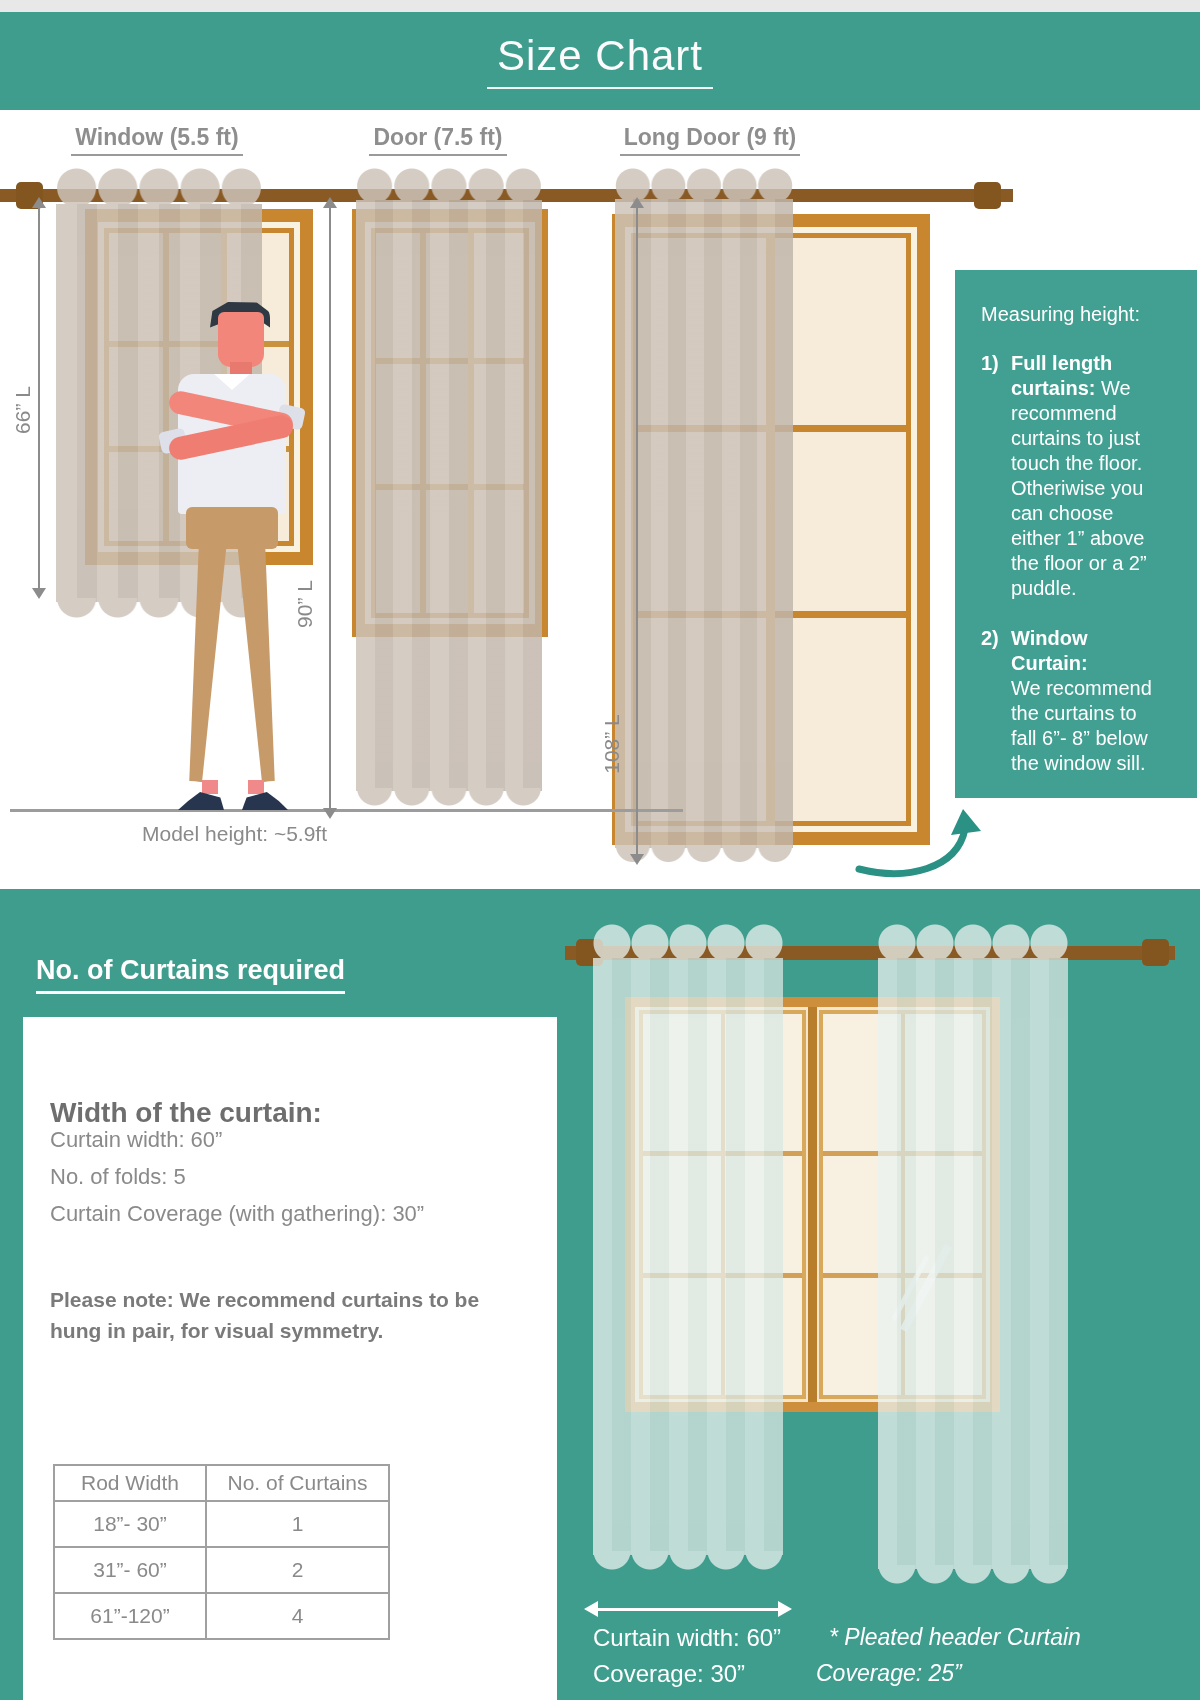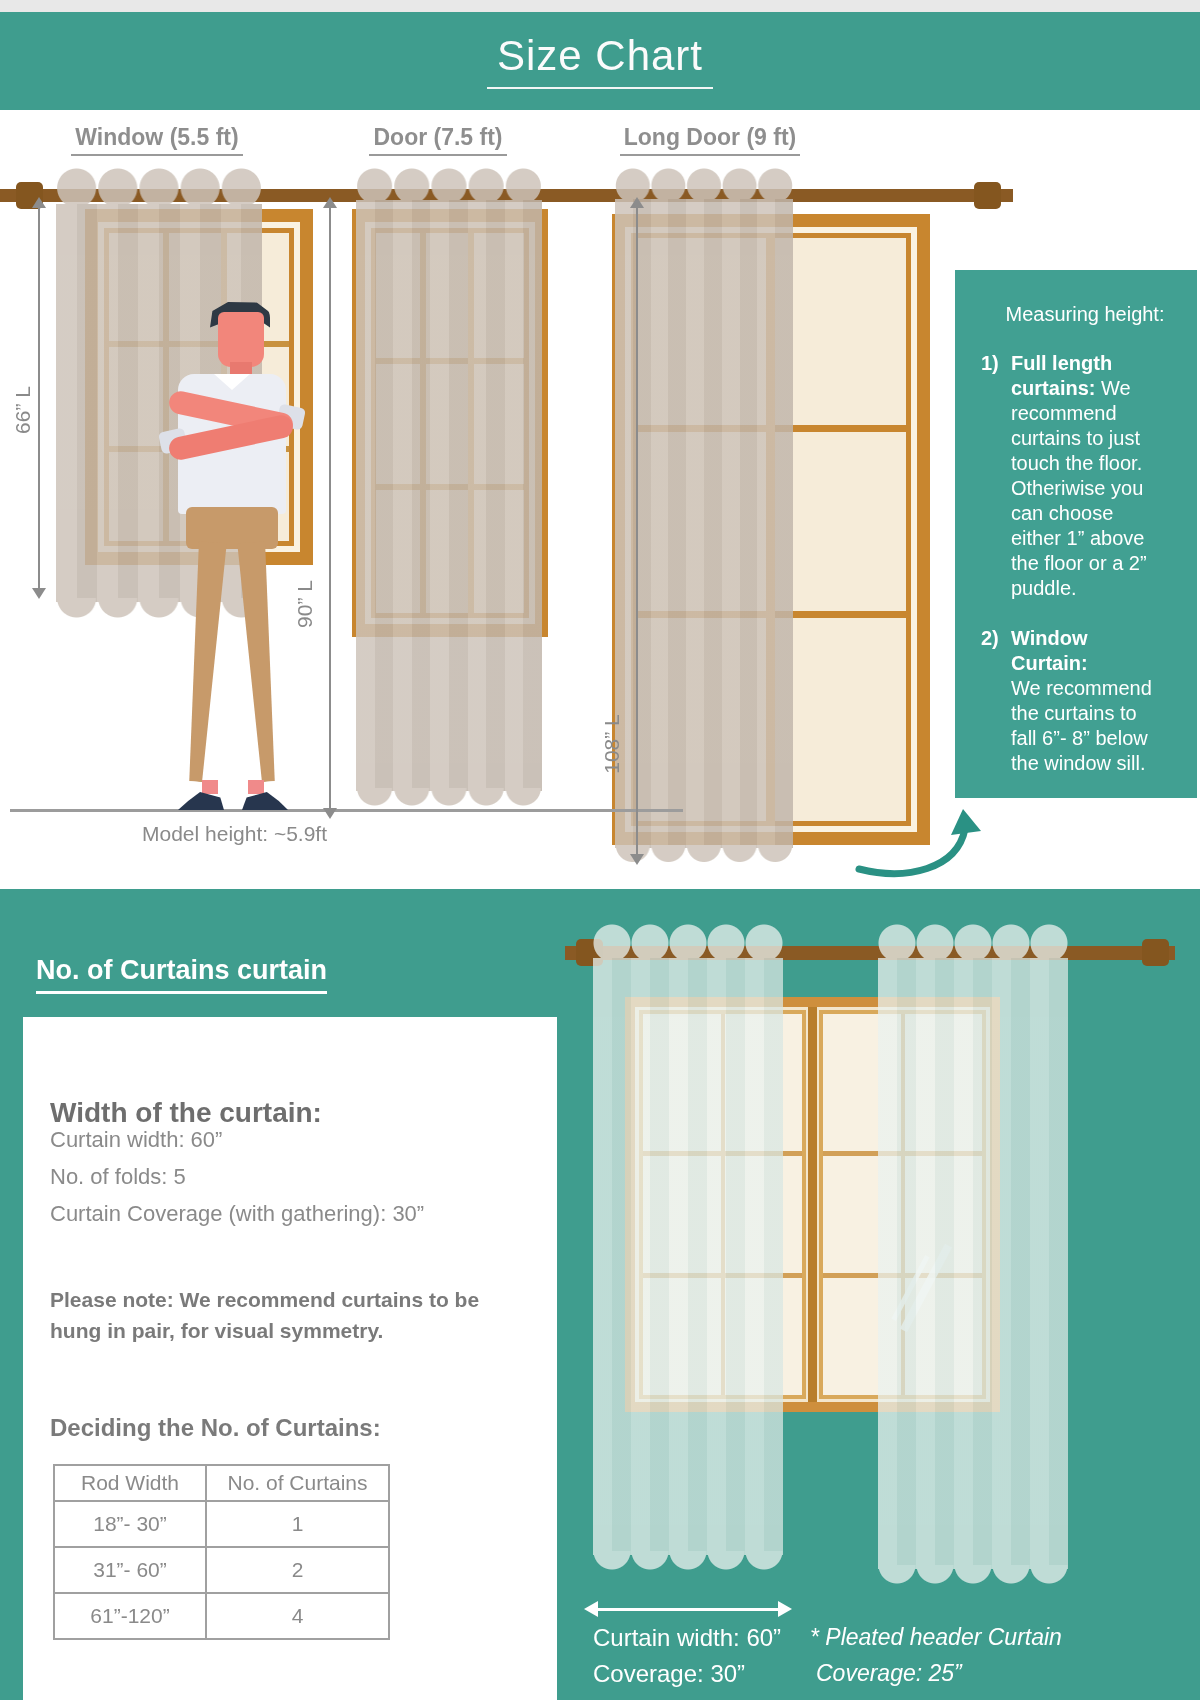--- a/index.html
+++ b/index.html
@@ -62,21 +62,21 @@
     border-left:7px solid transparent; border-right:7px solid transparent; border-top:11px solid #8C8C8C; }
   .vlabel { position:absolute; width:84px; height:24px; color:#8A8A8A; font-size:21px; text-align:center;
             white-space:nowrap; transform:rotate(-90deg); z-index:3; }
 
   .floor { background:#9C9C9C; z-index:2; }
   .modeltxt { color:#8A8A8A; font-size:21px; z-index:3; }
 
   
   .mbox { left:955px; top:258px; width:242px; height:528px; background:#41A092; z-index:5;
           color:#fff; padding:32px 8px 0 26px; font-size:20px; line-height:25px; }
-  .mh-head { margin-bottom:24px;text-align:center; }
+  .mh-head { margin-bottom:24px; }
   .mh-item { position:relative; padding-left:30px; margin-bottom:25px; max-width:180px; }
   .mh-num { position:absolute; left:0; top:0; font-weight:bold; }
   .mh-bold { font-weight:bold; }
   .blk { display:block; }
   .mh-bold.blk { max-width:125px; }
 
   
   .model { left:152px; top:290px; width:160px; height:510px; z-index:4; }
   .model div { position:absolute; }
   .m-hair  { left:58px; top:0;    width:60px; height:30px; background:#2E3944; border-radius:12px 16px 2px 2px;
@@ -250,29 +250,28 @@
   </div>
 
   <svg class="abs" style="left:845px; top:793px; z-index:3;" width="150" height="80" viewBox="0 0 150 80">
     <path d="M14 64 C 62 76 112 64 120 24" stroke="#2A9184" stroke-width="7" fill="none" stroke-linecap="round"></path>
     <polygon points="106,30 136,26 118,4" fill="#2A9184"></polygon>
   </svg>
 
   <div class="abs bsec"></div>
 
   <div class="abs b-heading">
-    <span>No. of Curtains curtain</span></div>
+    <span>No. of Curtains required</span></div>
 
   <div class="abs card"></div>
   <div class="abs c-t1">Width of the curtain:</div>
   <div class="abs c-l" style="top:1115px;">Curtain width: 60”</div>
   <div class="abs c-l" style="top:1152px;">No. of folds: 5</div>
   <div class="abs c-l" style="top:1189px;">Curtain Coverage (with gathering): 30”</div>
   <div class="abs c-note">Please note: We recommend curtains to be hung in pair, for visual symmetry.</div>
-  <div class="abs c-t2">Deciding the No. of Curtains:</div>
 
   <table class="sizes">
     <tbody>
         <tr>
       <th class="col1">Rod Width</th>
       <th>No. of Curtains</th>
     </tr>
     <tr>
       <td>18”- 30”</td>
       <td>1</td>
@@ -316,16 +315,16 @@
   </div>
   <div class="abs curtain sheer" style="left:878px; top:912px; width:190px; height:660px;">
     <div class="c-top"></div>
       <div class="c-body"></div>
       <div class="c-bot"></div>
   </div>
 
   <div class="harrow" style="left:597px; top:1596px; width:182px;"></div>
   <div class="abs b-lab" style="left:593px; top:1612px;">Curtain width: 60”</div>
   <div class="abs b-lab" style="left:593px; top:1648px;">Coverage: 30”</div>
-  <div class="abs b-lab it" style="left:810px; top:1612px;">* Pleated header Curtain</div>
+  <div class="abs b-lab it" style="left:829px; top:1612px;">* Pleated header Curtain</div>
   <div class="abs b-lab it" style="left:816px; top:1648px;">Coverage: 25”</div>
 
 </div>
 
 </body></html>

